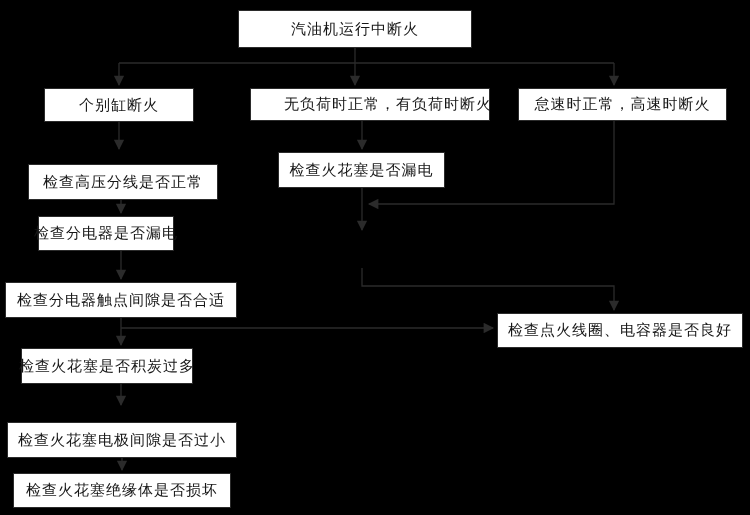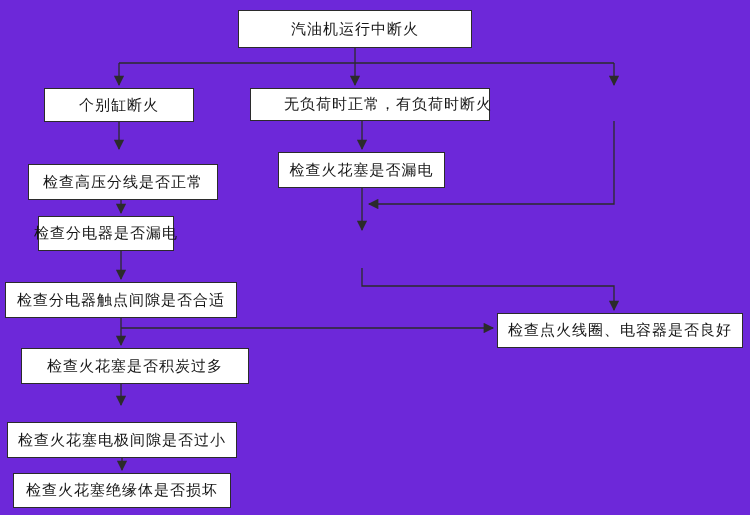--- a/index.html
+++ b/index.html
@@ -4,21 +4,21 @@
 <style>
   html, body {
     margin: 0;
     padding: 0;
     background: #ffffff;
   }
   .stage {
     position: relative;
     width: 750px;
     height: 515px;
-    background: #6d28d9;
+    background: #000000;
     font-family: "Liberation Serif", "DejaVu Serif", serif;
     overflow: hidden;
   }
   .edges-layer {
     position: absolute;
     left: 0;
     top: 0;
     width: 750px;
     height: 515px;
   }
@@ -75,28 +75,29 @@
     <path class="edge" d="M614,121 V204 H369" marker-end="url(#arrow)"></path>
     <path class="edge" d="M362,268 V286 H614 V310" marker-end="url(#arrow)"></path>
   </svg>
 
   <div class="node" style="left:238px; top:10px; width:234px; height:38px;">汽油机运行中断火</div>
 
   <div class="node" style="left:44px; top:88px; width:150px; height:34px;">个别缸断火</div>
 
   <div class="node" style="left:250px; top:88px; width:240px; height:33px;padding-left:36px;">无负荷时正常，有负荷时断火</div>
 
+  <div class="node" style="left:518px; top:88px; width:209px; height:33px;">怠速时正常，高速时断火</div>
 
   <div class="node" style="left:28px; top:164px; width:190px; height:36px;">检查高压分线是否正常</div>
 
   <div class="node" style="left:38px; top:216px; width:136px; height:35px;">检查分电器是否漏电</div>
 
   <div class="node" style="left:5px; top:282px; width:232px; height:36px;">检查分电器触点间隙是否合适</div>
 
-  <div class="node" style="left:21px; top:348px; width:228px; height:36px;">检查火花塞是否积炭过多</div>
+  <div class="node" style="left:21px; top:348px; width:172px; height:36px;">检查火花塞是否积炭过多</div>
 
   <div class="node" style="left:7px; top:422px; width:230px; height:36px;">检查火花塞电极间隙是否过小</div>
 
   <div class="node" style="left:13px; top:473px; width:218px; height:35px;">检查火花塞绝缘体是否损坏</div>
 
   <div class="node" style="left:278px; top:152px; width:167px; height:36px;">检查火花塞是否漏电</div>
 
 
   <div class="node" style="left:497px; top:313px; width:246px; height:35px;">检查点火线圈、电容器是否良好</div>
 

